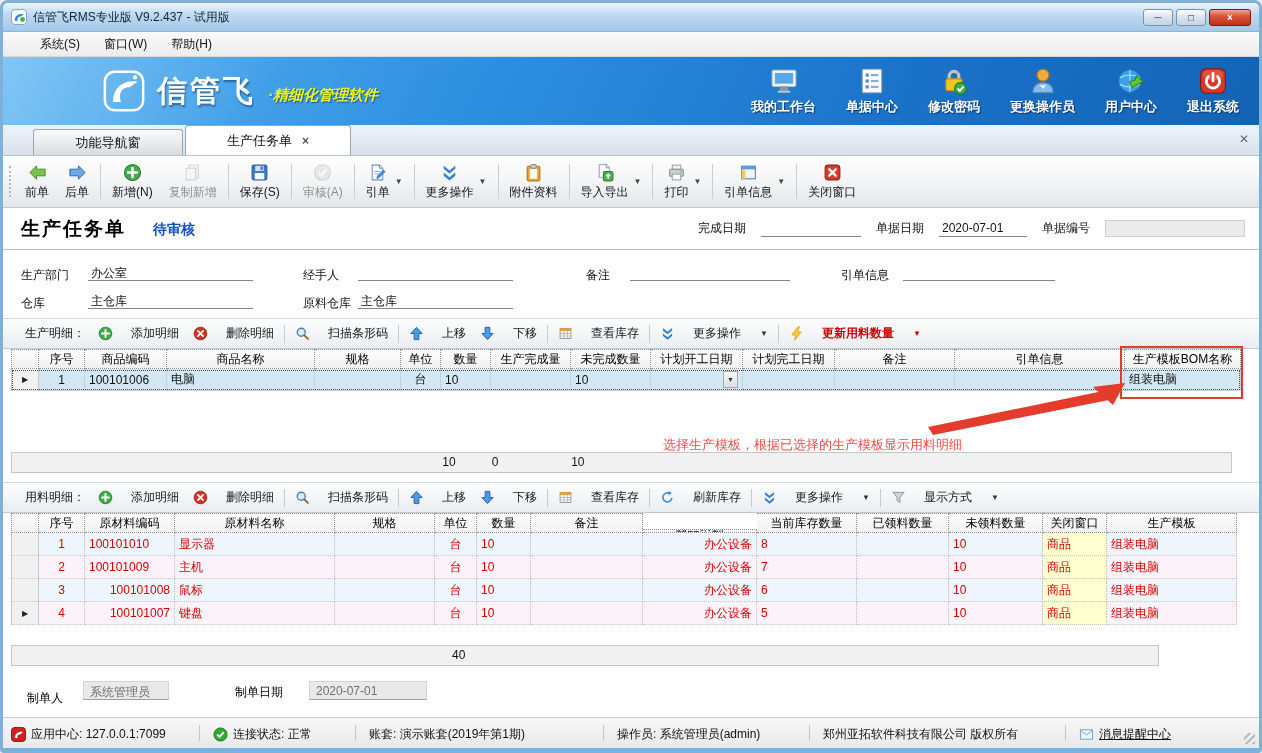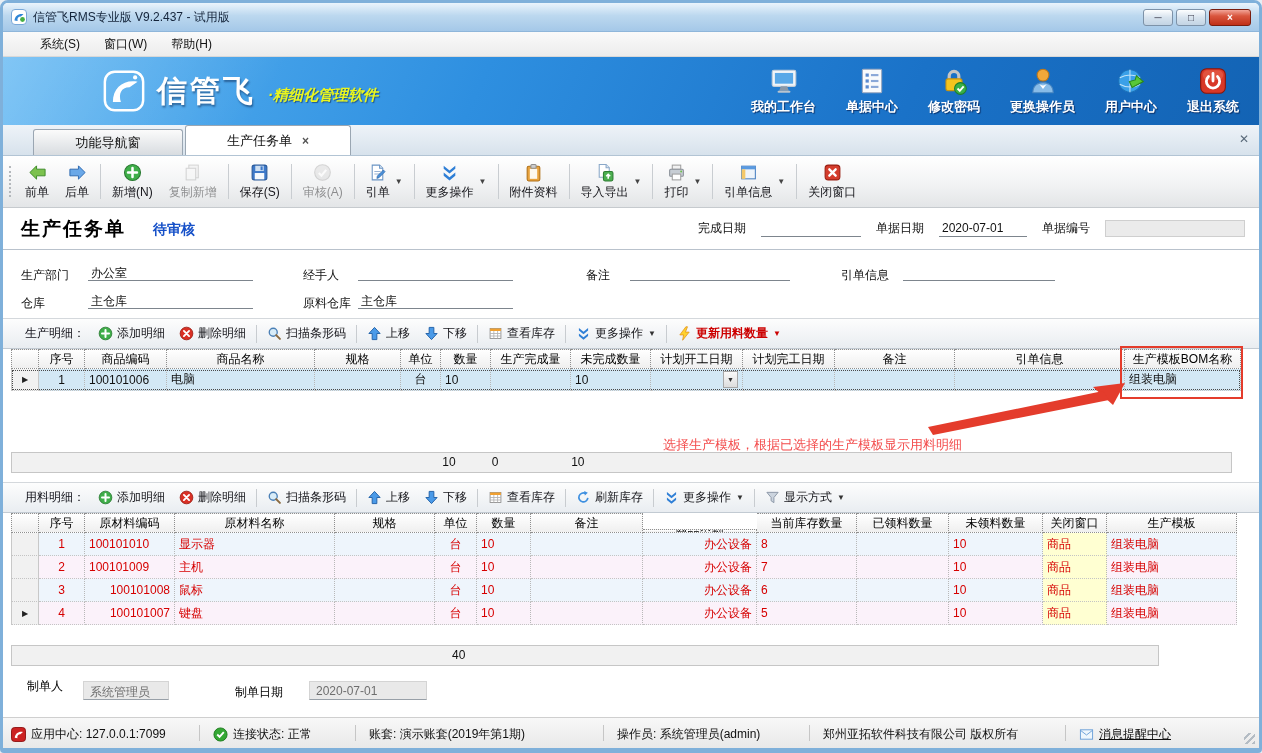--- a/index.html
+++ b/index.html
@@ -91,21 +91,21 @@
   .lbl-ref{left:838px;top:15px}.in-ref{left:900px;top:12px;width:152px}
   .lbl-wh{left:18px;top:43px}.in-wh{left:85px;top:40px;width:165px}
   .lbl-mwh{left:300px;top:43px}.in-mwh{left:355px;top:40px;width:155px}
 
   
   .sec-bar{position:absolute;left:0;width:100%;height:31px;
     background:linear-gradient(#fdfdfd,#e9edf1);border-top:1px solid #d4d8dc;
     border-bottom:1px solid #c2cad2;display:flex;align-items:center;padding-left:4px}
   #sec1{top:110px}#sec2{top:274px}
   .sec-label{margin:0 6px 0 6px;color:#101018;white-space:nowrap}
-  .mini-btn{display:flex;align-items:center;gap:4px;padding:3px 7px;cursor:pointer;white-space:nowrap}
+  .mini-btn{display:flex;align-items:center;gap:18px;padding:3px 7px;cursor:pointer;white-space:nowrap}
   .mini-btn .ico{width:15px;height:15px}
   .mini-btn .lbl{color:#15151a}
   .mini-btn.emph .lbl{color:#cc0000;font-weight:bold}
   .mini-caret{font-size:8px;color:#333;margin-left:1px}
   .mini-btn.emph .mini-caret{color:#cc0000}
   .mini-sep{width:1px;height:18px;background:#c8ccd0;margin:0 3px}
 
   
   .grid{position:absolute;left:8px}
   #prod-grid{top:141px}#mat-grid{top:305px}
@@ -135,21 +135,21 @@
     display:flex;overflow:hidden}
   #sum1{top:244px;width:1221px}
   #sum2{top:437px;width:1148px}
   .sum-cell{padding:2px 4px;white-space:nowrap;color:#101010}
 
   
   .footer{position:absolute;left:0;top:466px;width:100%;height:34px}
   .flab{position:absolute;color:#000}
   .fbox{position:absolute;height:19px;background:#e9e9e9;border:1px solid #d4d4d4;
     border-bottom-color:#98a0a8;color:#6e6e6e;padding:2px 6px;white-space:nowrap}
-  .lab-maker{left:24px;top:4px}.box-maker{left:80px;top:7px;width:86px}
+  .lab-maker{left:24px;top:16px}.box-maker{left:80px;top:7px;width:86px}
   .lab-mdate{left:232px;top:10px}.box-mdate{left:306px;top:7px;width:118px}
 
   
   .statusbar{position:absolute;left:0;top:714px;width:100%;height:31px;
     background:linear-gradient(#f8f8f8,#e9e9e9);border-top:1px solid #cfcfcf}
   .sb-item{position:absolute;top:8px;display:flex;align-items:center;gap:5px;color:#101010;
     white-space:nowrap}
   .sb-item .ico{width:15px;height:15px}
   .sb-sep{position:absolute;top:7px;width:1px;height:16px;background:#c6c6c6}
   .sb-link{text-decoration:underline;cursor:pointer}

